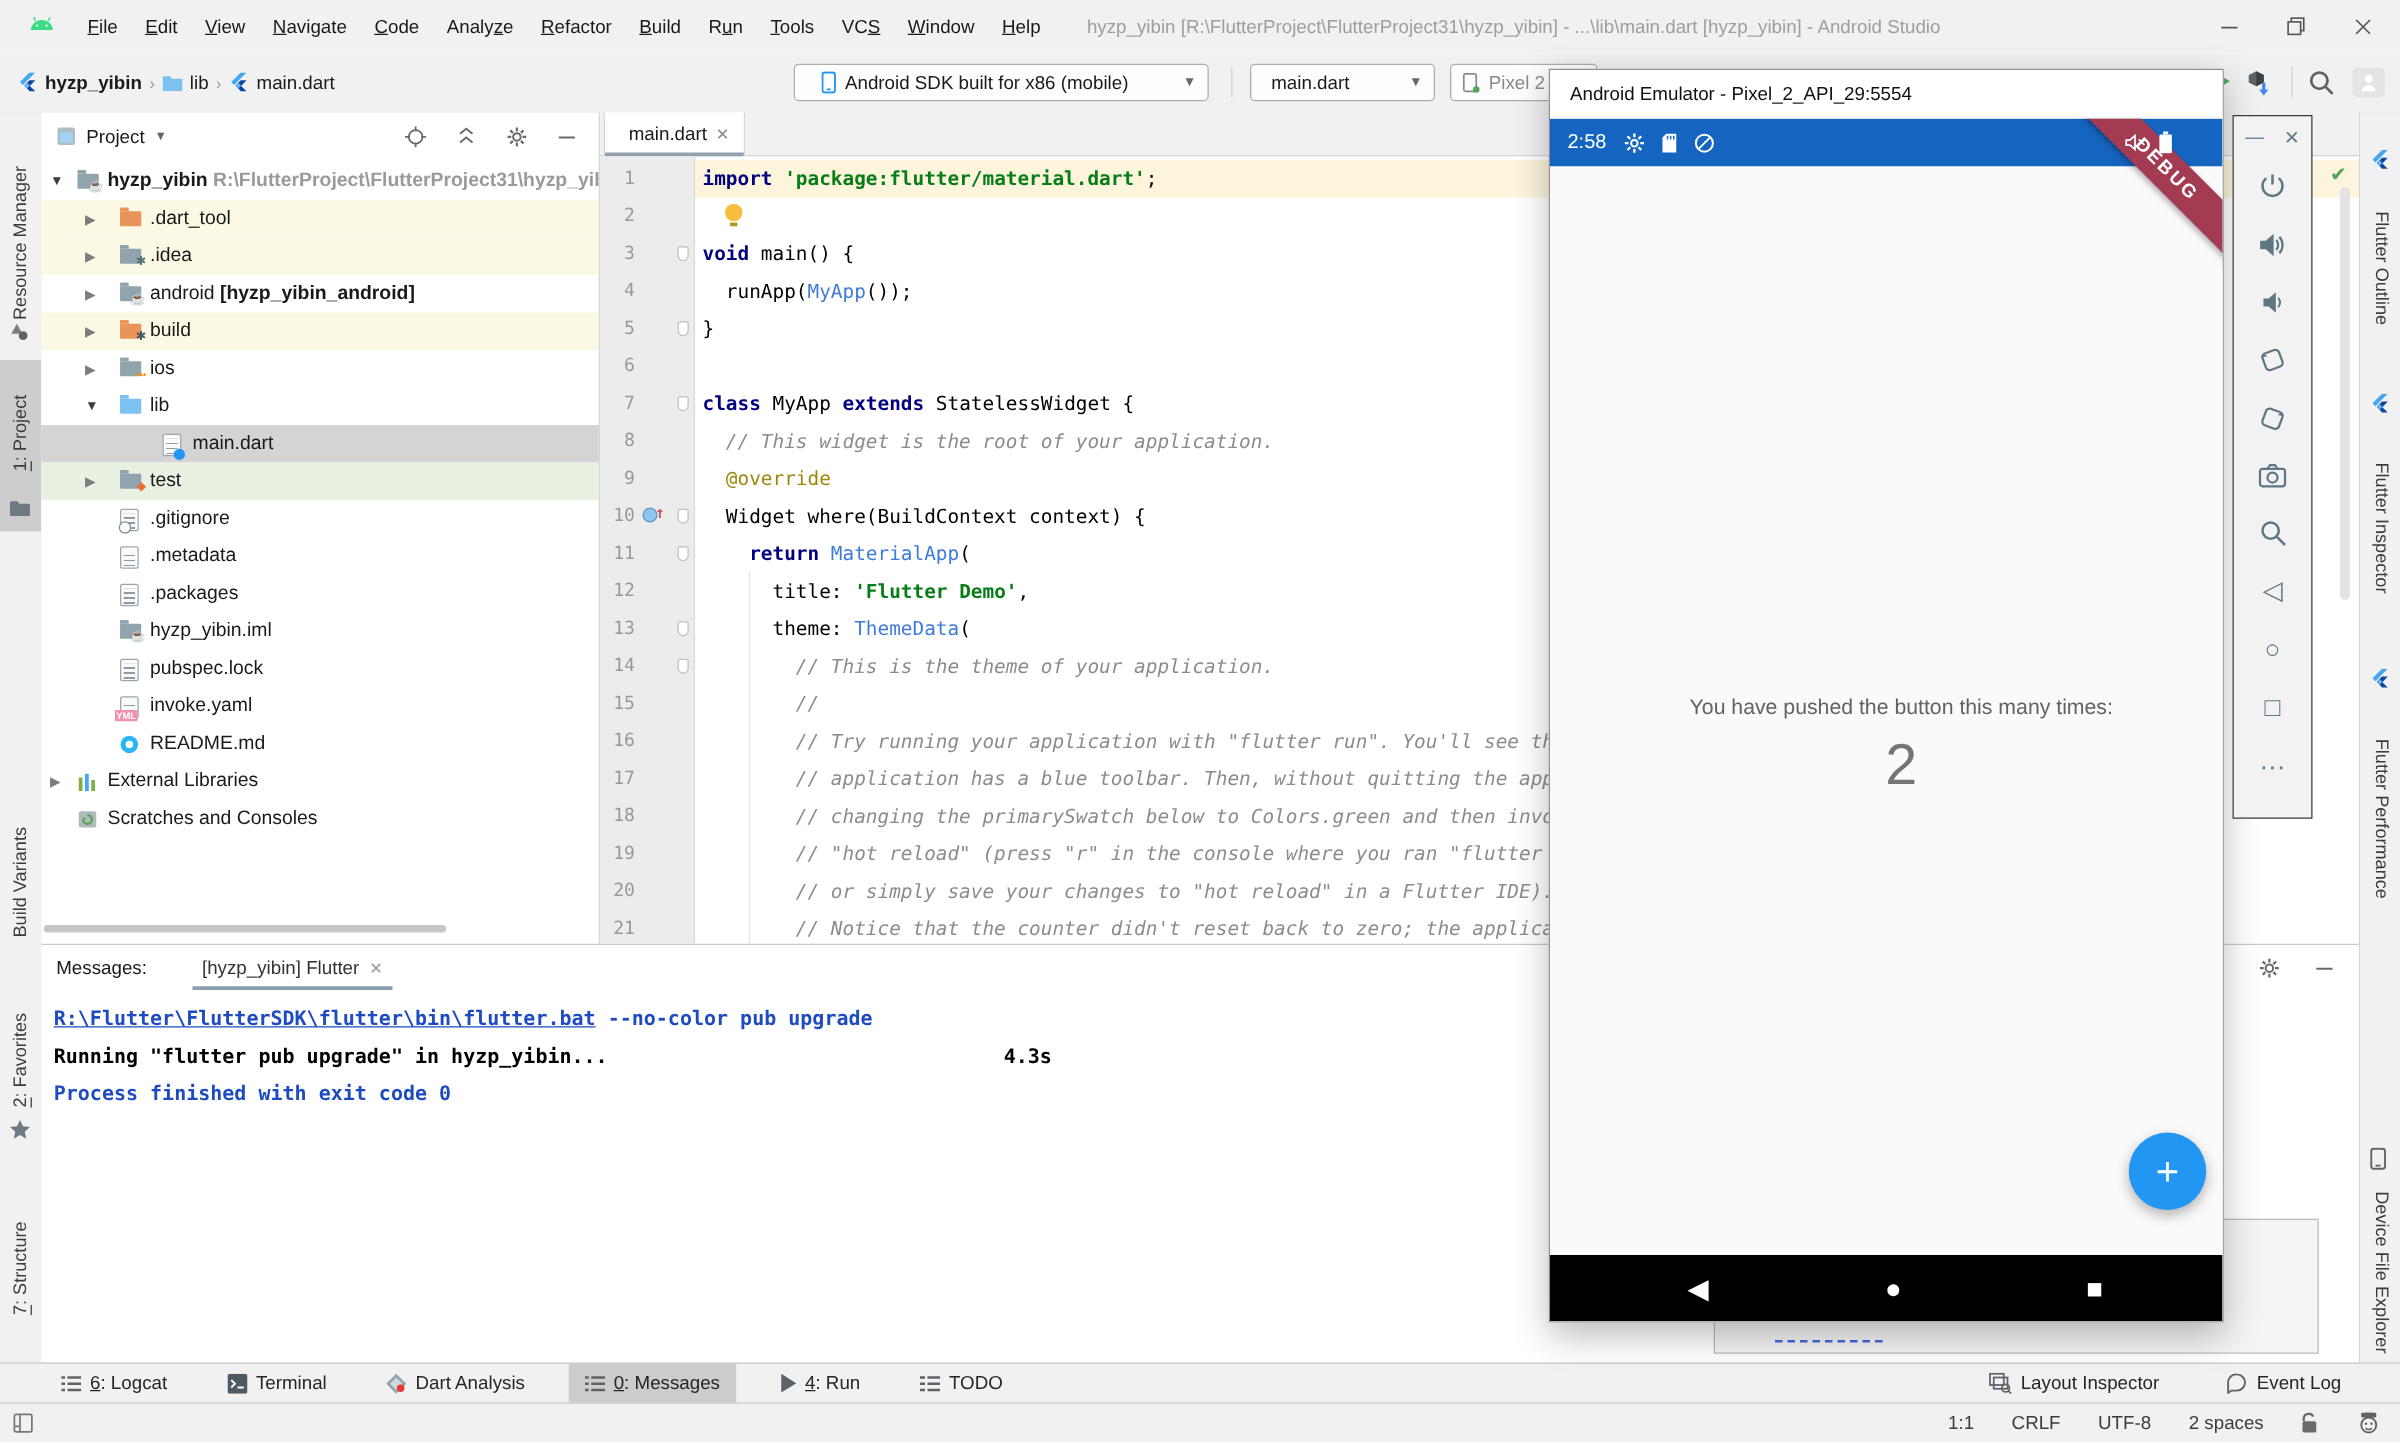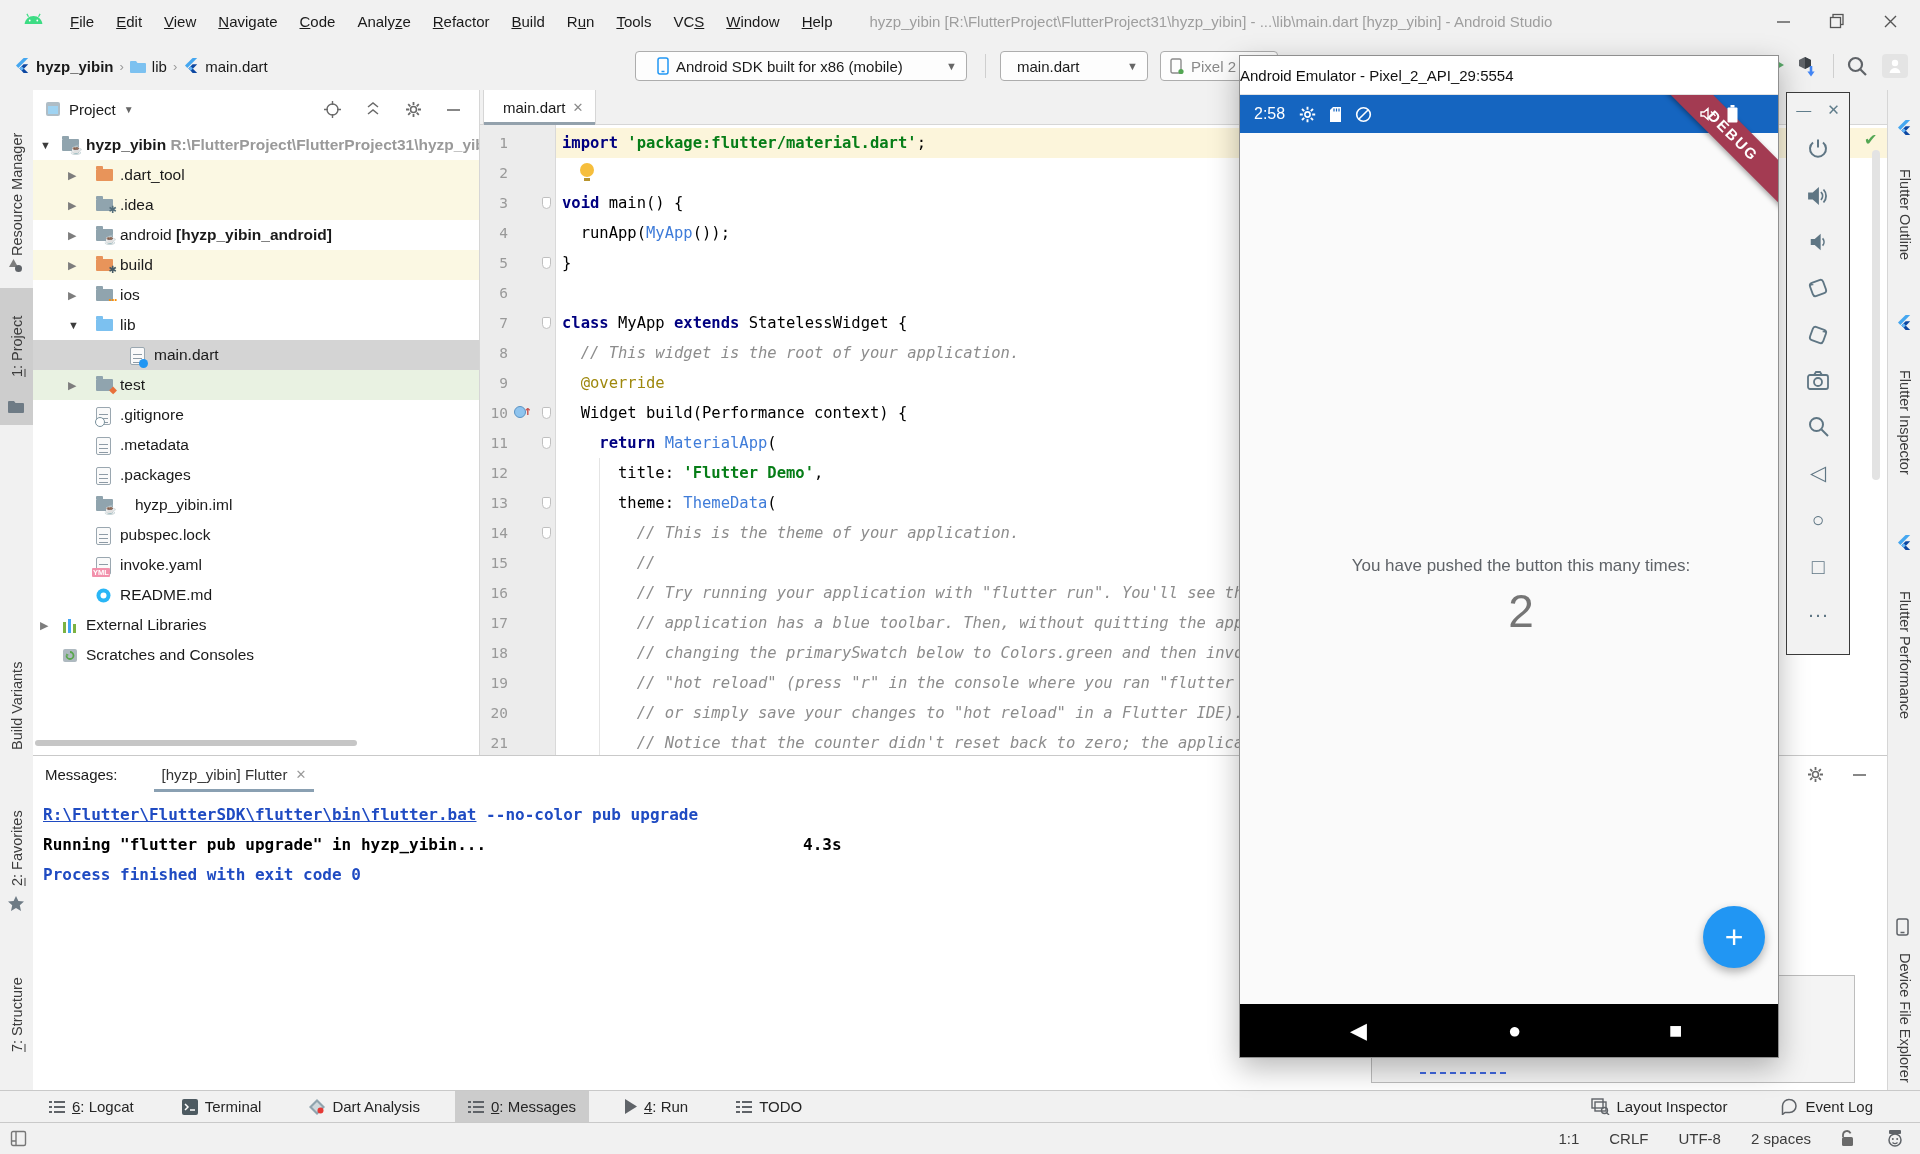--- a/index.html
+++ b/index.html
@@ -99,21 +99,21 @@
   .btab u{text-decoration:underline;}
   #bleft{display:flex;margin-left:36px;gap:22px;}
   #bright{display:flex;margin-left:auto;gap:28px;padding-right:34px;}
   #statusbar{left:0;top:1122px;width:1920px;height:32px;background:#F1F1F1;border-top:1px solid #C9C9C9;display:flex;align-items:center;box-sizing:border-box;color:#3c3c3c;}
   #sleft{margin-left:10px;}
   #sitems{margin-left:auto;display:flex;align-items:center;gap:30px;padding-right:16px;}
   
   #emulator{left:1239px;top:55px;width:540px;height:1003px;background:#fff;border:1px solid #8F8F8F;
             box-shadow:0 10px 28px rgba(0,0,0,.28);box-sizing:border-box;z-index:50;}
   #emtitle{position:absolute;left:0;top:0;width:100%;height:39px;background:#fff;border-bottom:1px solid #E2E2E2;
-           display:flex;align-items:center;box-sizing:border-box;font-size:15px;color:#111;}
+           display:flex;align-items:center;padding-left:16px;box-sizing:border-box;font-size:15px;color:#111;}
   #screen{position:absolute;left:0;top:39px;width:538px;height:962px;overflow:hidden;background:#FAFAFA;}
   #estatus{position:absolute;left:0;top:0;width:100%;height:38px;background:#1565C0;display:flex;align-items:center;color:#fff;gap:14px;padding-left:14px;box-sizing:border-box;}
   #eappbar{position:absolute;left:0;top:38px;width:100%;height:83px;background:#2196F3;display:flex;align-items:center;
            padding-left:18px;box-sizing:border-box;box-shadow:0 2px 4px rgba(0,0,0,.2);}
   #eappbar .ttl{color:#fff;font-size:24px;font-weight:bold;letter-spacing:.2px;}
   #ribbon{position:absolute;top:26px;right:-44px;width:178px;height:30px;background:#A33B52;transform:rotate(45deg);
           color:#fff;font-size:15px;font-weight:bold;letter-spacing:2px;text-align:center;line-height:30px;
           box-shadow:0 2px 5px rgba(0,0,0,.35);z-index:6;}
   #ebody{position:absolute;left:12px;top:121px;width:100%;height:788px;background:#FAFAFA;}
   #pushline{position:absolute;left:0;top:340px;width:100%;text-align:center;color:#5F6368;font-size:17px;}
@@ -428,21 +428,21 @@
           <span class="tlabel" style="left:87px;">.metadata</span>
         </div>
         <div class="trow bg-none">
           <span class="picon" style="left:63px;top:7px;"></span>
           <span class="tlabel" style="left:87px;">.packages</span>
         </div>
         <div class="trow bg-none">
           <span class="ficon " style="left:63px;top:9px;">
             <span class="fov" style="color:#29B6F6;">☕</span>
           </span>
-          <span class="tlabel" style="left:87px;margin-left:15px;">hyzp_yibin.iml</span>
+          <span class="tlabel" style="left:87px;">hyzp_yibin.iml</span>
         </div>
         <div class="trow bg-none">
           <span class="picon" style="left:63px;top:7px;"></span>
           <span class="tlabel" style="left:87px;">pubspec.lock</span>
         </div>
         <div class="trow bg-none">
           <span class="picon" style="left:63px;top:7px;">
             <span class="yml">YML</span>
           </span>
           <span class="tlabel" style="left:87px;">invoke.yaml</span>
@@ -528,21 +528,21 @@
           <pre class="ctext"><span class="c">  // This widget is the root of your application.</span></pre>
         </div>
         <div class="crow">
           <span class="ln">9</span>
           <pre class="ctext"><span class="a">  @override</span></pre>
         </div>
         <div class="crow">
           <span class="ln">10</span>
           <span class="fold"></span>
           <span class="ovr"></span>
-          <pre class="ctext"><span class="d">  Widget build(Performance context) {</span></pre>
+          <pre class="ctext"><span class="d">  Widget where(BuildContext context) {</span></pre>
         </div>
         <div class="crow">
           <span class="ln">11</span>
           <span class="fold"></span>
           <pre class="ctext"><span class="d">    </span><span class="k">return </span><span class="t">MaterialApp</span><span class="d">(</span></pre>
         </div>
         <div class="crow">
           <span class="ln">12</span>
           <pre class="ctext"><span class="d">      title: </span><span class="s">'Flutter Demo'</span><span class="d">,</span></pre>
         </div>

